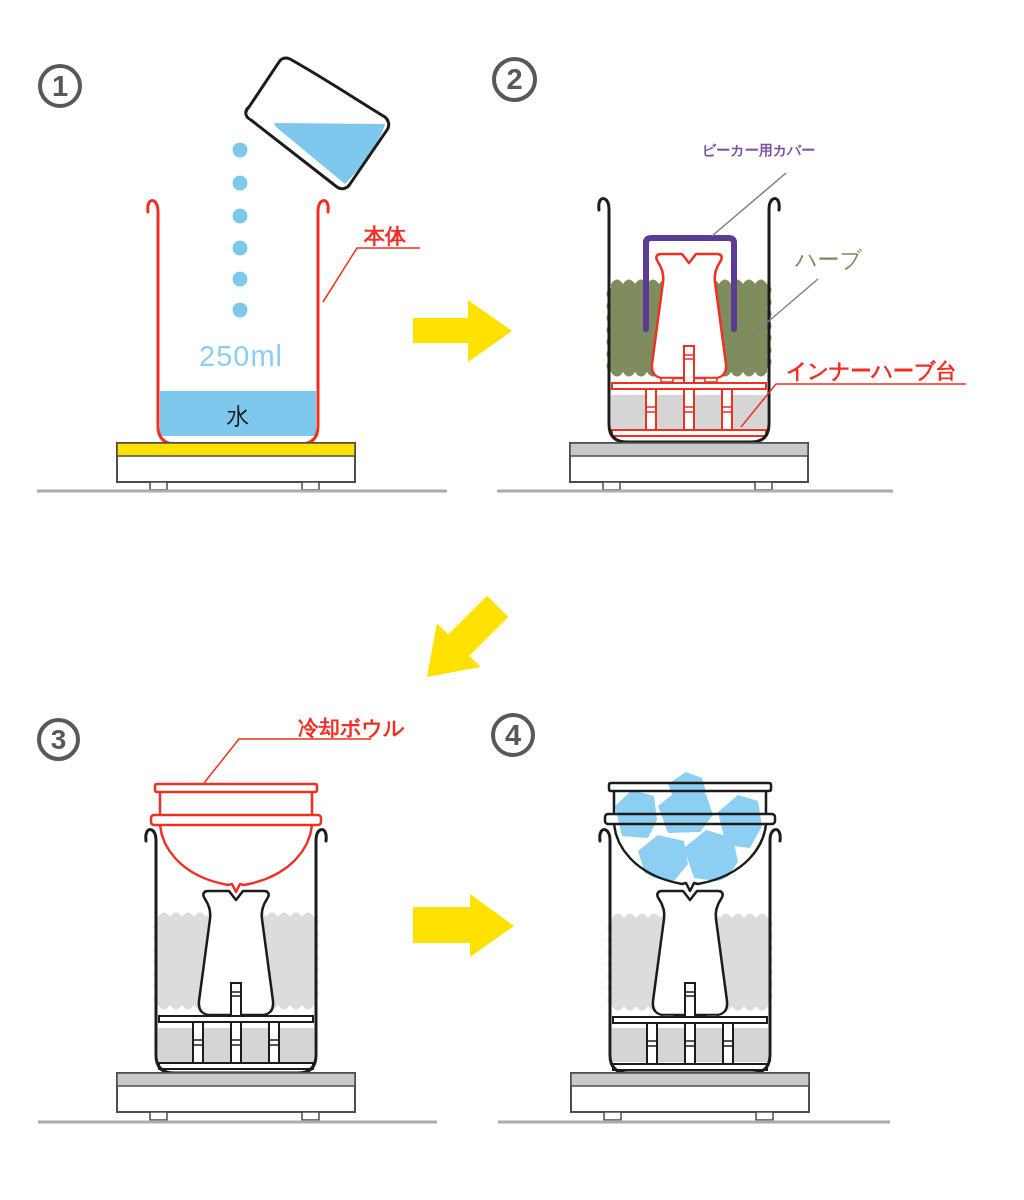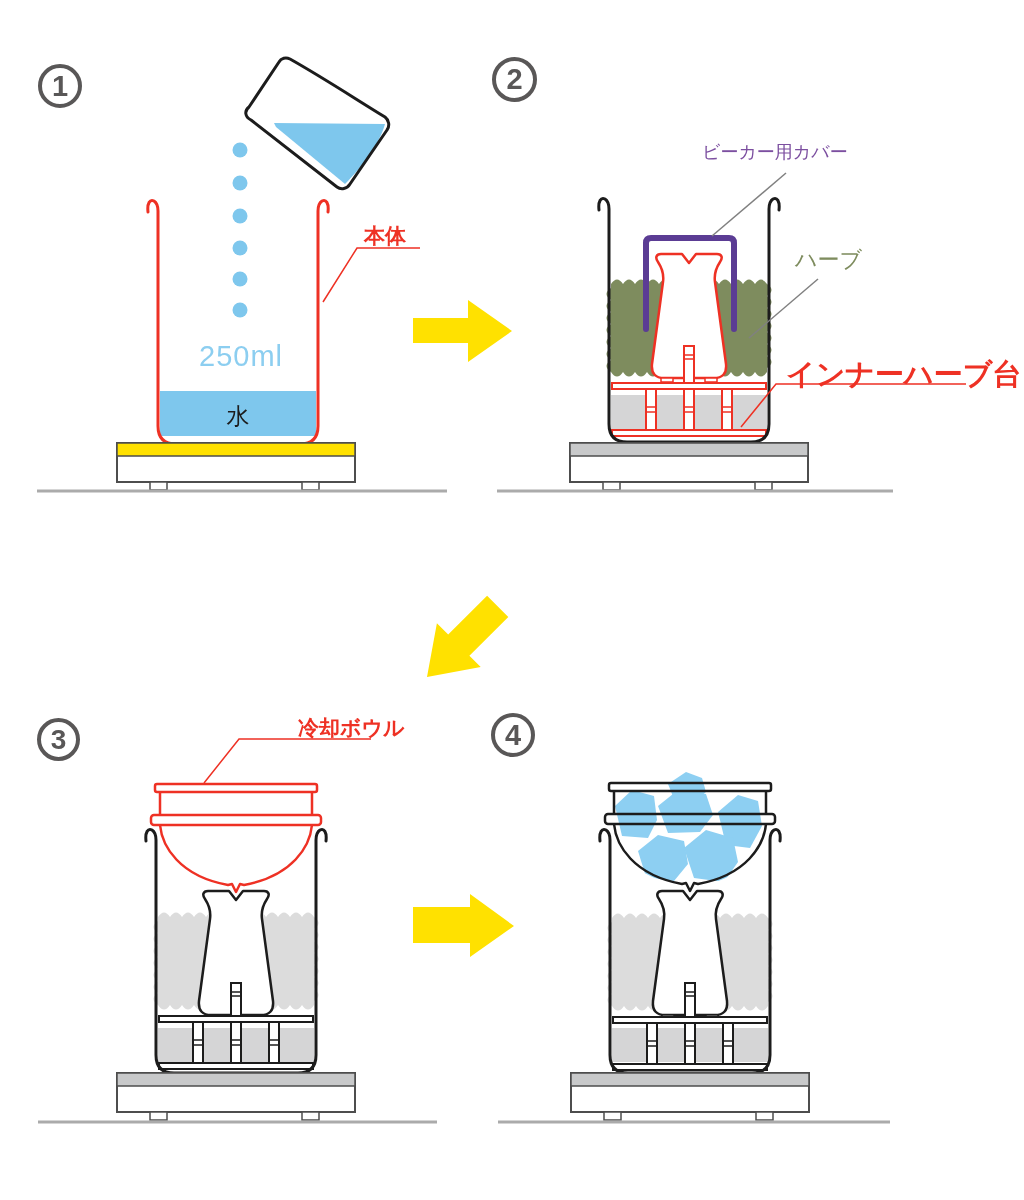--- a/index.html
+++ b/index.html
@@ -157,21 +157,21 @@
 <div class="step-num" style="left:38px;top:64px;width:44px;height:44px;font-size:29px;">1</div>
 <div class="step-num" style="left:492px;top:57px;width:45px;height:45px;font-size:29px;">2</div>
 <div class="step-num" style="left:37px;top:718px;width:43px;height:43px;font-size:28px;">3</div>
 <div class="step-num" style="left:491px;top:713px;width:44px;height:44px;font-size:29px;">4</div>
 
 <div class="vol-text">250ml</div>
 <div class="water-text">水</div>
 
 <div class="lbl lbl-red" style="left:364px;top:224px;font-size:21px;">本体</div>
 
-<div class="lbl lbl-purple" style="left:702px;top:143px;font-size:18px;">ビーカー用カバー</div>
+<div class="lbl lbl-purple" style="left:702px;top:143px;font-size:14px;font-weight:bold;">ビーカー用カバー</div>
 
 <div class="lbl lbl-olive" style="left:795px;top:248px;font-size:22px;font-family:Liberation Serif, serif;">ハーブ</div>
 
-<div class="lbl lbl-red" style="left:786px;top:359px;font-size:29px;">インナーハーブ台</div>
+<div class="lbl lbl-red" style="left:786px;top:359px;font-size:21px;">インナーハーブ台</div>
 
 <div class="lbl lbl-red" style="left:258px;top:716px;font-size:21px;margin-left:40px;">冷却ボウル</div>
 
 </div>
 
 </body></html>

